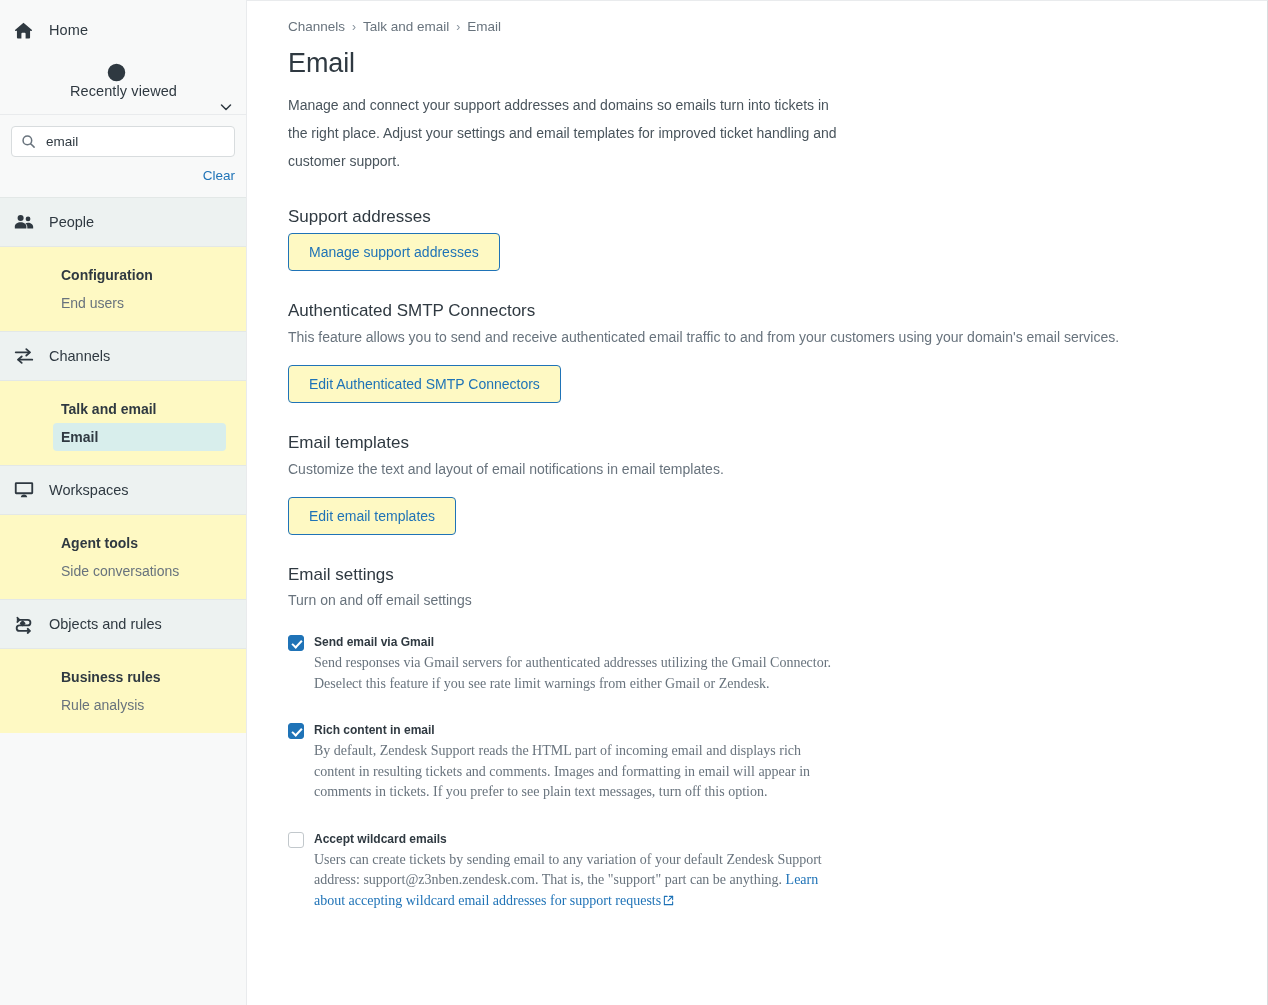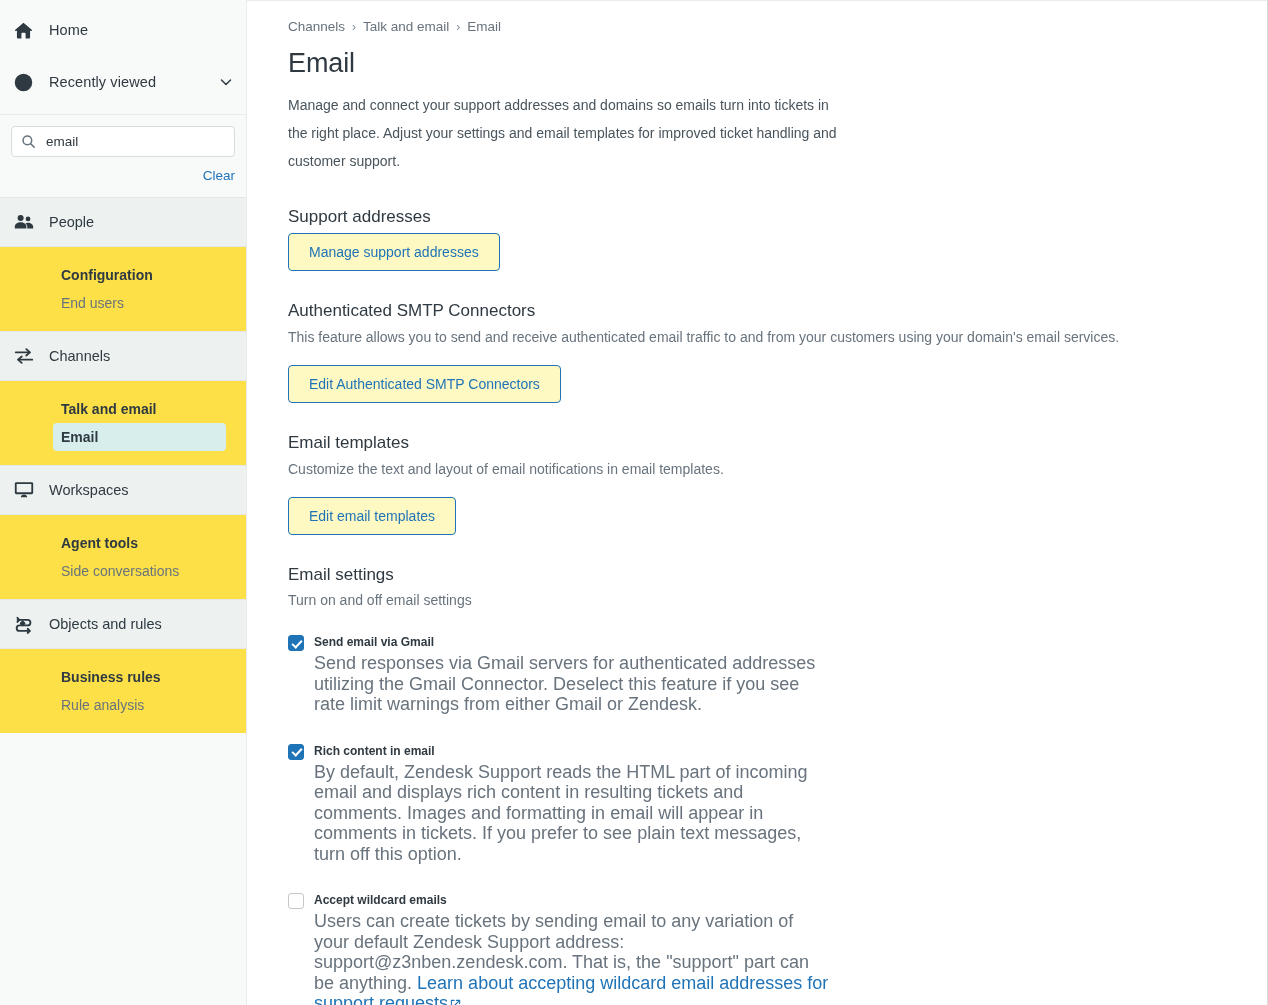--- a/index.html
+++ b/index.html
@@ -55,21 +55,21 @@
     letter-spacing: 0.1px;
   }
   .nav-row .chev {
     margin-left: auto;
     color: #2f3941;
     display: flex;
     align-items: center;
   }
 
   #home-row { margin-top: 10px; }
-  #recent-row { margin-top: 12px; margin-bottom: 12px; }
+  #recent-row { margin-top: 12px; margin-bottom: 12px; flex-direction: column; }
 
   .divider {
     height: 1px;
     background: #e9ebed;
     width: 100%;
   }
 
   
   .search-wrap {
     padding: 11px 11px 0 11px;
@@ -119,21 +119,21 @@
     display: flex; align-items: center;
     color: #2f3941;
   }
   .cat-row .lbl {
     font-size: 14.5px;
     color: #2f3941;
   }
 
   .sub-group {
     padding: 14px 0 14px 0;
-    background: #fde047;
+    background: #fef9c3;
   }
   .sub-head {
     font-size: 14px;
     font-weight: bold;
     color: #2f3941;
     padding: 3px 12px 3px 61px;
     line-height: 22px;
   }
   .sub-item {
     font-size: 14px;
@@ -258,23 +258,24 @@
   .setting-body { flex: 1; }
   .setting-label {
     font-size: 12px;
     font-weight: bold;
     color: #2f3941;
     line-height: 20px;
     margin-bottom: 1px;
     cursor: pointer;
   }
   .setting-desc {
-    font-size: 18px;
+    font-size: 14px;
     color: #68737d;
     line-height: 20.5px;
+    font-family: Liberation Serif, serif;
   }
   .inline-link {
     color: #1f73b7;
     cursor: pointer;
   }
   .ext-ico {
     display: inline-block;
     vertical-align: -1px;
     margin-left: 2px;
   }

